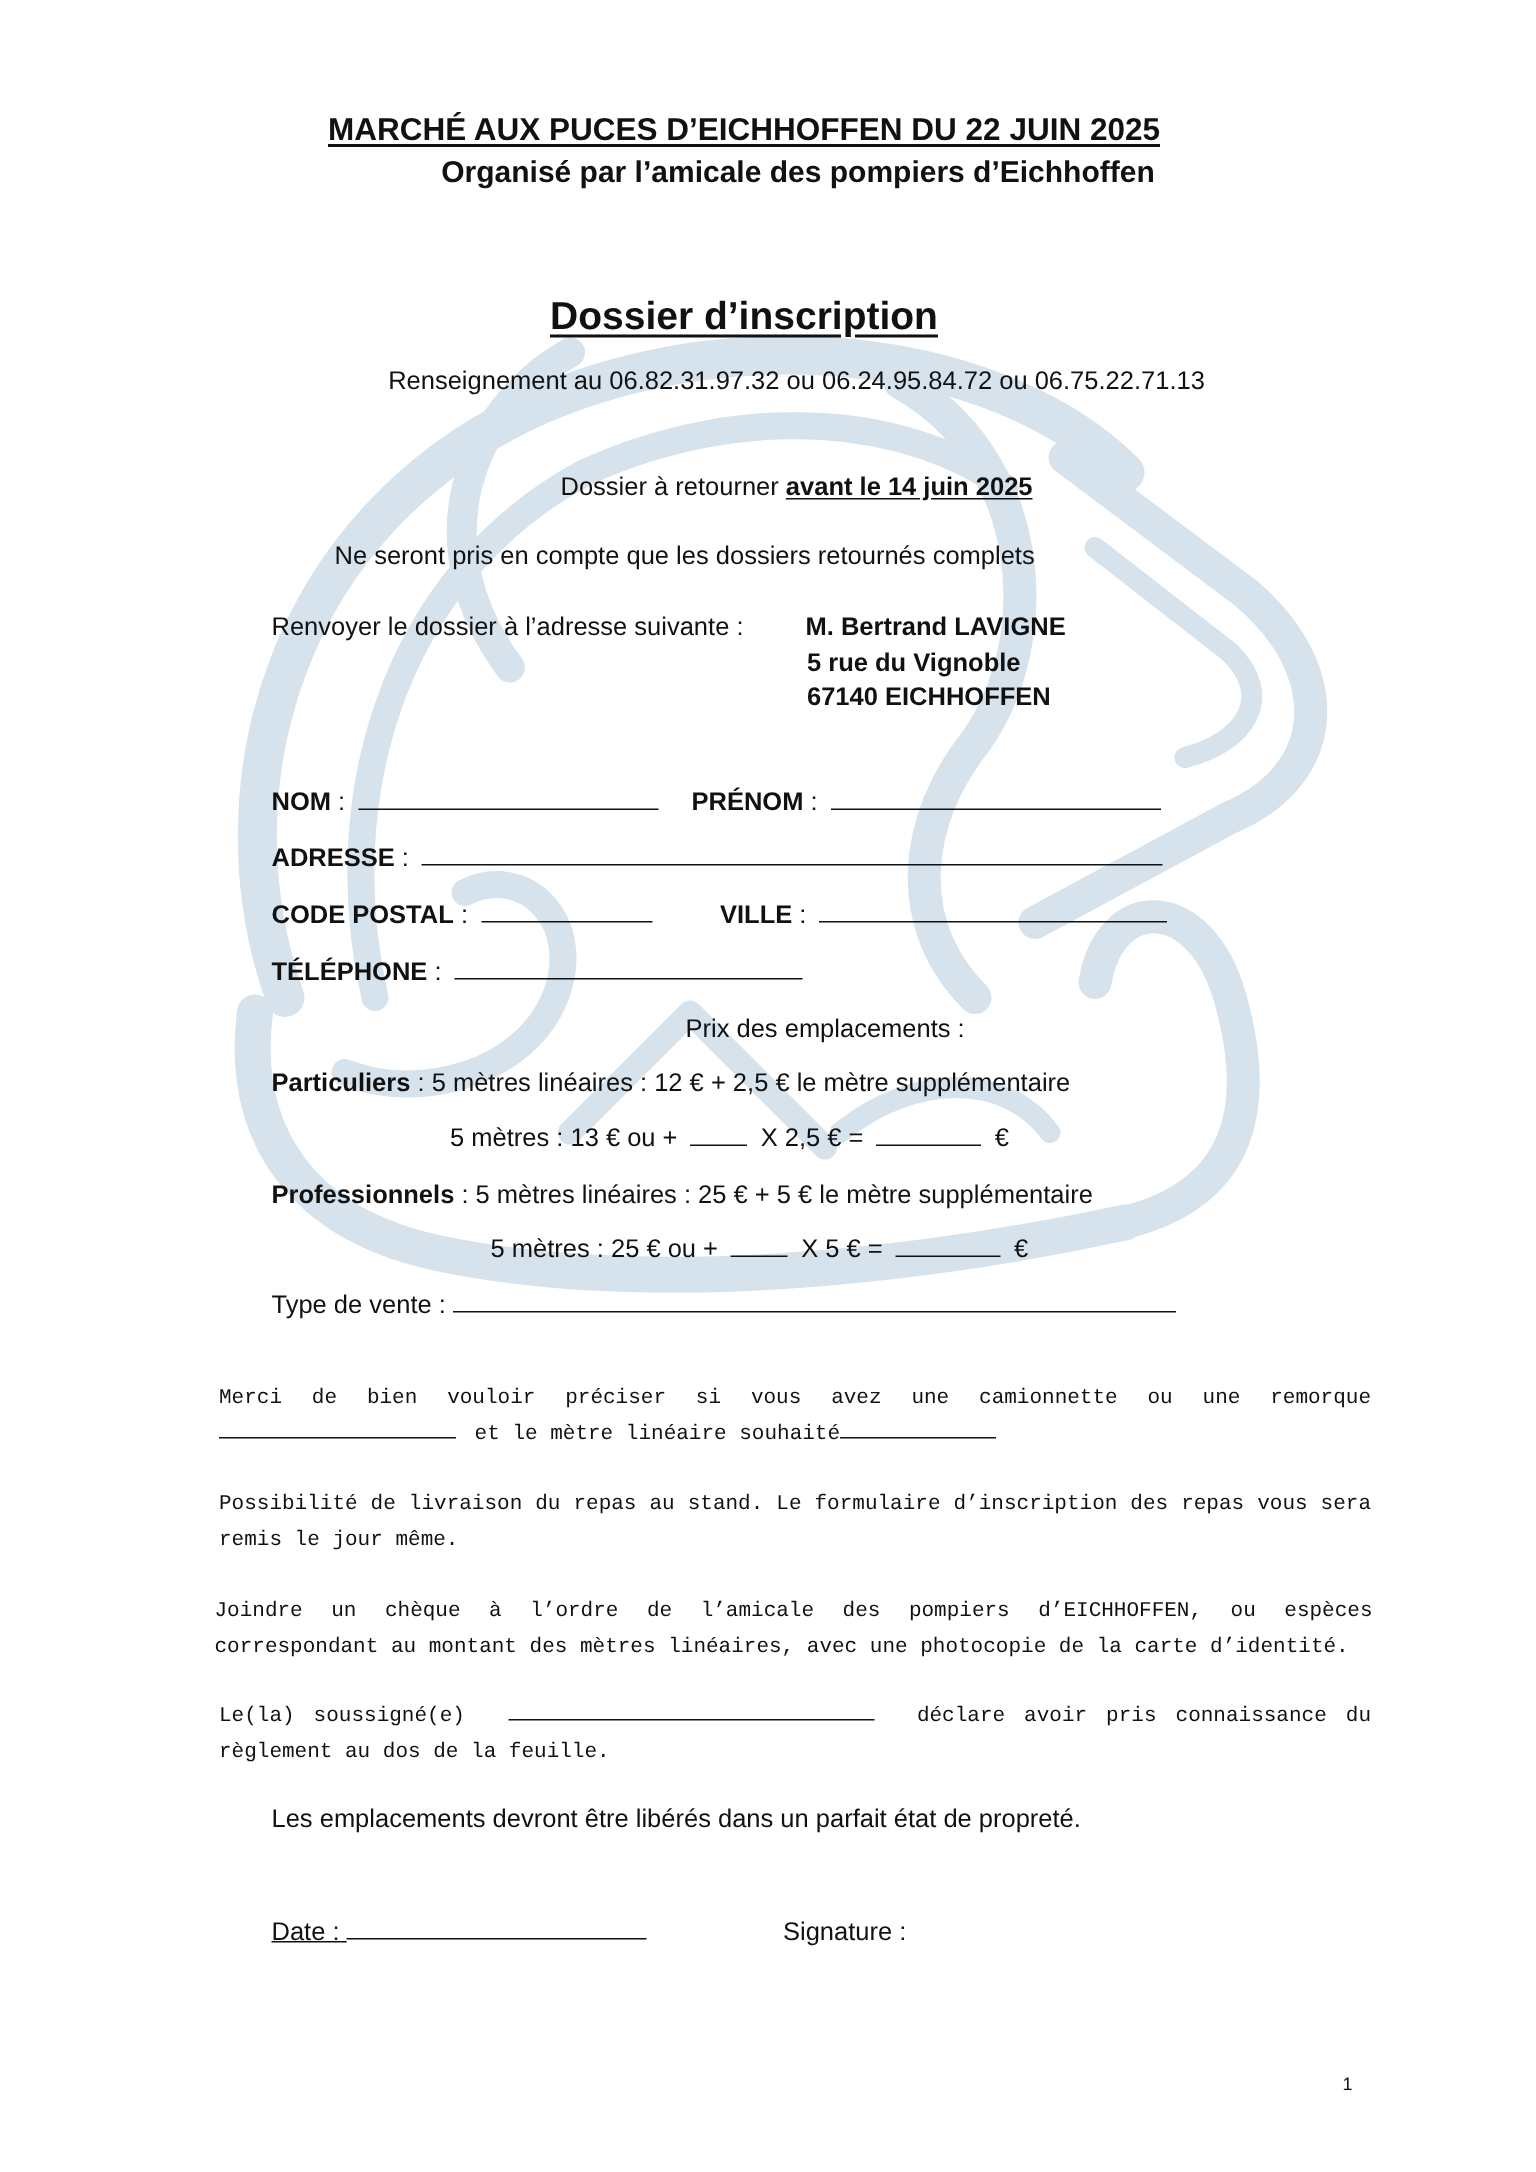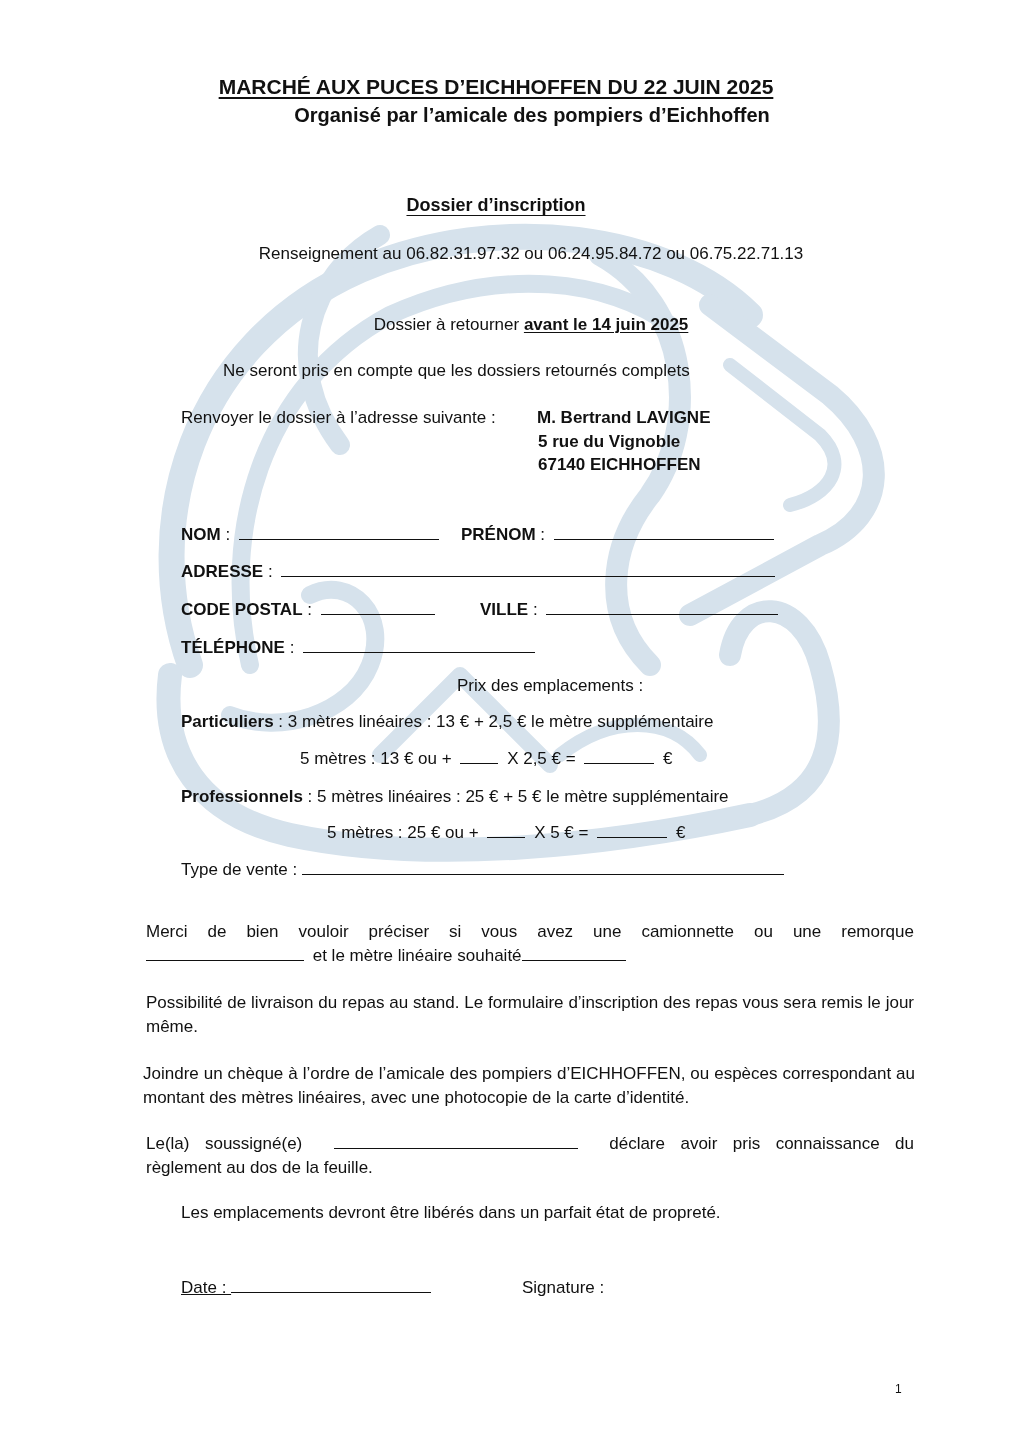--- a/index.html
+++ b/index.html
@@ -3,26 +3,26 @@
 <meta charset="utf-8">
 <style>
   html, body { margin: 0; padding: 0; background: #ffffff; }
   body { width: 1024px; height: 1448px; position: relative; overflow: hidden;
          font-family: "Liberation Sans", sans-serif; color: #111; }
   .watermark { position: absolute; left: 130px; top: 195px; width: 800px; height: 720px; z-index: 0; }
   .abs { position: absolute; z-index: 1; white-space: nowrap; }
   .center { left: 0; width: 992px; text-align: center; }
   .h1 { font-size: 21px; font-weight: bold; text-decoration: underline; text-underline-offset: 3px; }
   .h2 { font-size: 20px; font-weight: bold; }
-  .h3 { font-size: 18px; font-weight: bold; text-decoration: underline; text-underline-offset: 4px; }
+  .h3 { font-size: 26px; font-weight: bold; text-decoration: underline; text-underline-offset: 4px; }
   .txt { font-size: 17px; padding-left: 35px; }
   .b { font-weight: bold; }
   .u { text-decoration: underline; text-underline-offset: 2px; }
   .blank { display: inline-block; border-bottom: 1.3px solid #111; height: 14px; vertical-align: baseline; margin: 0 4px; }
-  .para { position: absolute; z-index: 1; left: 146px; width: 768px; font-size: 17px; line-height: 24px; text-align: justify; }
+  .para { position: absolute; z-index: 1; left: 146px; width: 768px; font-size: 14px; line-height: 24px; text-align: justify; font-family: Liberation Mono, monospace; }
   .page-num { font-size: 12px; }
 </style>
 </head>
 <body>
 
 <svg class="watermark" viewBox="0 0 800 720" fill="none" stroke="#d6e2ec" stroke-linecap="round" stroke-linejoin="round">
   <path d="M60 470 C 10 330, 60 150, 230 75 C 370 15, 540 40, 620 120" stroke-width="26"></path>
   <path d="M120 470 C 90 340, 130 190, 260 120 C 370 70, 480 85, 540 130" stroke-width="18"></path>
   <path d="M250 40 C 180 80, 150 170, 210 250" stroke-width="20"></path>
   <path d="M470 60 C 560 110, 570 230, 520 300 C 480 350, 470 420, 520 470" stroke-width="22"></path>
@@ -65,21 +65,21 @@
 </div>
 <div class="abs txt" style="left:445px; top:600px;">
   <span class="b">VILLE</span><span> : </span><span class="blank" style="width:232px;"></span>
 </div>
 <div class="abs txt" style="left:146px; top:638px;">
   <span class="b">TÉLÉPHONE</span><span> : </span><span class="blank" style="width:232px;"></span>
 </div>
 
 <div class="abs txt" style="left:422px; top:676px;">Prix des emplacements :</div>
 <div class="abs txt" style="left:146px; top:712px;">
-  <span class="b">Particuliers</span><span> : 3 mètres linéaires : 13 € + 2,5 € le mètre supplémentaire</span>
+  <span class="b">Particuliers</span><span> : 5 mètres linéaires : 12 € + 2,5 € le mètre supplémentaire</span>
 </div>
 <div class="abs txt" style="left:265px; top:749px;">
   <span>5 mètres : 13 € ou + </span><span class="blank" style="width:38px;"></span><span> X 2,5 € = </span><span class="blank" style="width:70px;"></span><span> €</span>
 </div>
 <div class="abs txt" style="left:146px; top:787px;">
   <span class="b">Professionnels</span><span> : 5 mètres linéaires : 25 € + 5 € le mètre supplémentaire</span>
 </div>
 <div class="abs txt" style="left:292px; top:823px;">
   <span>5 mètres : 25 € ou + </span><span class="blank" style="width:38px;"></span><span> X 5 € = </span><span class="blank" style="width:70px;"></span><span> €</span>
 </div>

